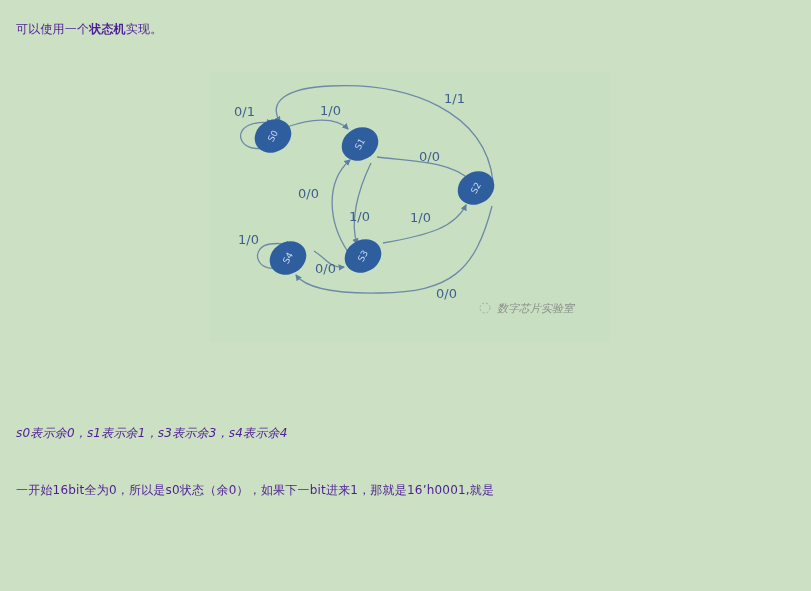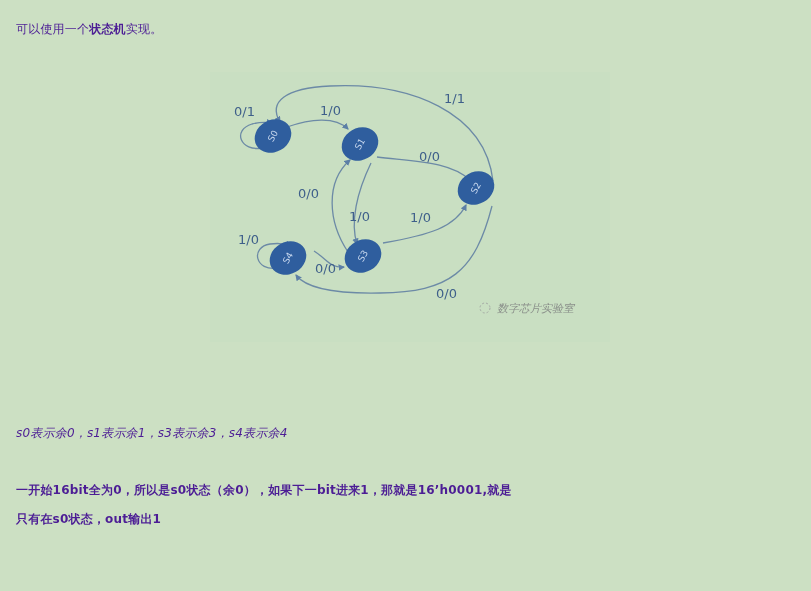--- a/index.html
+++ b/index.html
@@ -21,21 +21,21 @@
       font-size: 12px;
       line-height: 26px;
       white-space: nowrap;
       color: #4c1d95;
       letter-spacing: 0.2px;
     }
     .intro { top: 16px; }
     .intro .bold { font-weight: bold; }
     .legend-line { top: 420px; font-style: italic; }
     .explain { top: 476px; line-height: 29px; }
-    .explain .line { display: block; font-weight: bold; }
+    .explain .line { display: block; }
     .diagram {
       position: absolute;
       left: 210px;
       top: 72px;
       width: 400px;
       height: 270px;
     }
     .diagram svg { display: block; }
     .state-label {
       font-family: "DejaVu Sans", sans-serif;
@@ -129,14 +129,13 @@
       <circle cx="275" cy="236" r="5" fill="none" stroke="#a5aaa5" stroke-width="1" stroke-dasharray="2,2"></circle>
       <text class="watermark" x="287" y="240">数字芯片实验室</text>
     </g>
   </svg>
 </div>
 
 <div class="para legend-line">s0表示余0，s1表示余1，s3表示余3，s4表示余4</div>
 
 <div class="para explain">
   <span class="line">一开始16bit全为0，所以是s0状态（余0），如果下一bit进来1，那就是16’h0001,就是</span>
-  <span class="line">只有在s0状态，out输出1</span>
 </div>
 
 </body></html>

